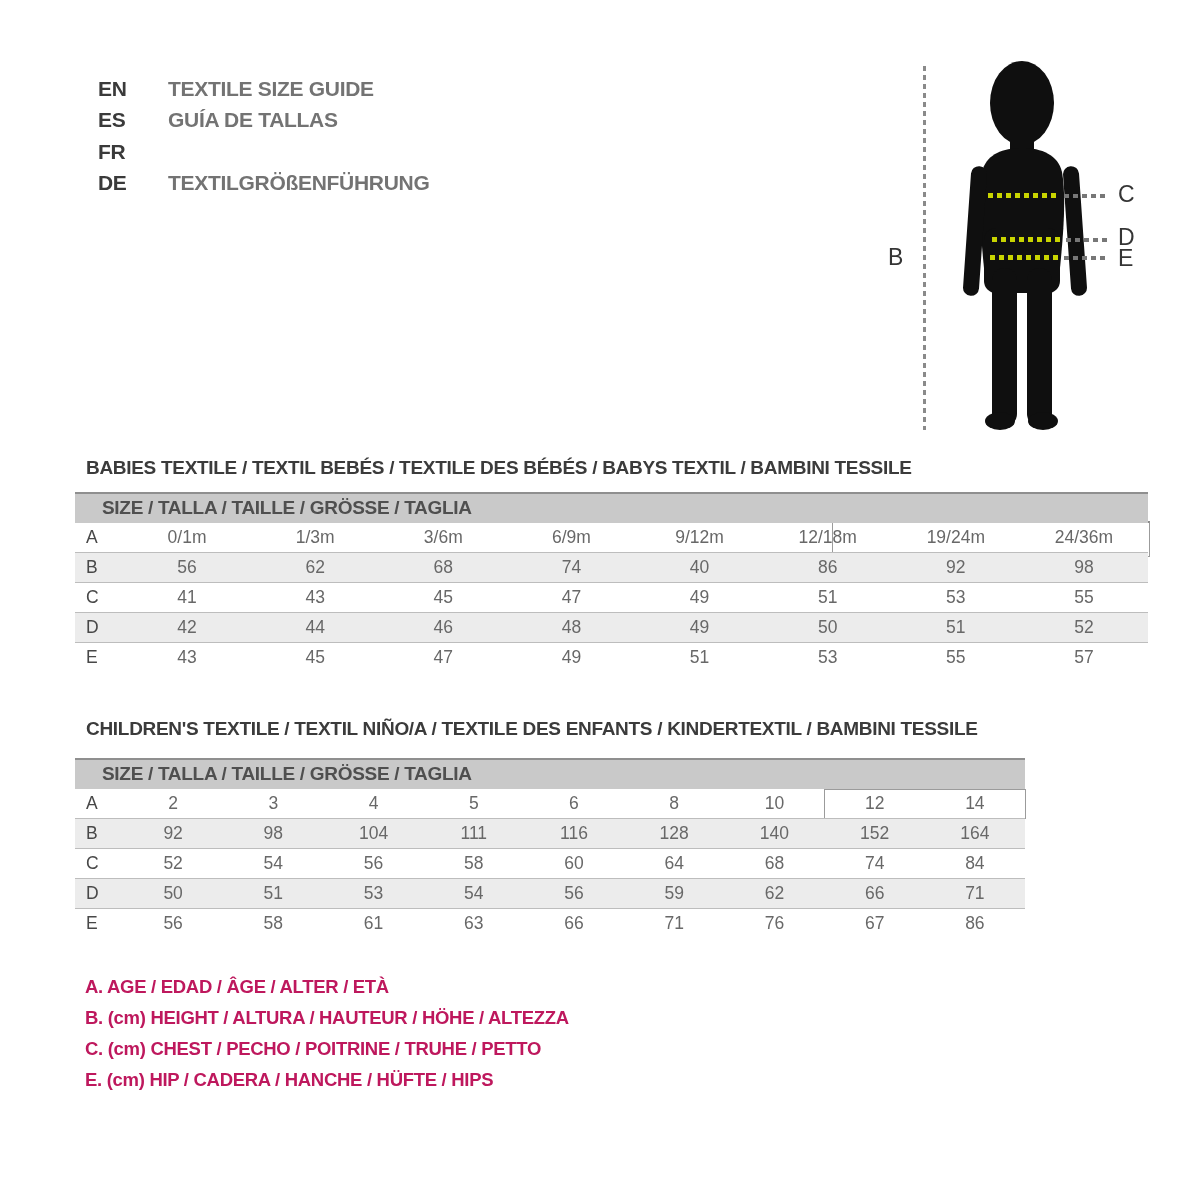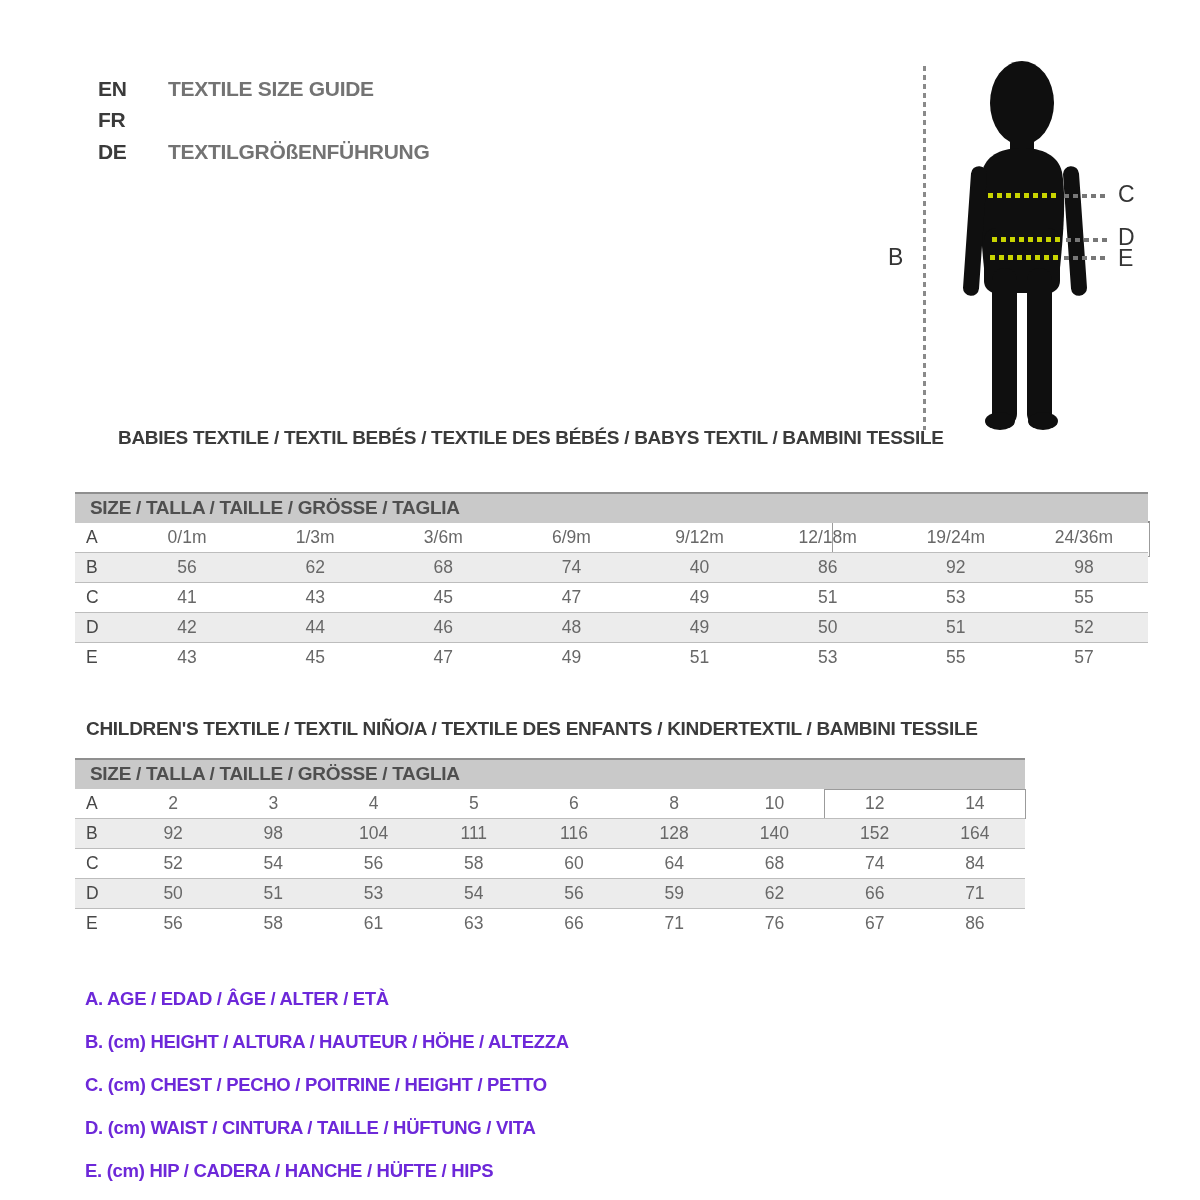--- a/index.html
+++ b/index.html
@@ -22,43 +22,47 @@
          background-image:repeating-linear-gradient(to right,#777777 0 5px,transparent 5px 9px);}
   .fig-label{position:absolute;font-size:23px;color:#353535;font-weight:400;}
 
   
   .section-title{position:absolute;left:86px;font-size:19px;font-weight:700;
                  letter-spacing:-0.3px;color:#3b3b3b;white-space:nowrap;}
 
   
   .size-table-wrap{position:absolute;left:75px;}
   .size-bar{height:29px;background:#c9c9c9;border-top:2px solid #8f8f8f;font-size:19px;
-            font-weight:700;color:#4f4f4f;line-height:28px;padding-left:15px;letter-spacing:-0.3px;}
+            font-weight:700;color:#4f4f4f;line-height:28px;padding-left:27px;letter-spacing:-0.3px;}
   table{border-collapse:collapse;table-layout:fixed;width:100%;}
   td{height:29px;text-align:center;font-size:17.5px;color:#686868;padding:0;white-space:nowrap;}
   td.rowlabel{text-align:left;padding-left:11px;color:#484848;}
   tr.stripe td{background:#ececec;border-top:1px solid #bdbdbd;border-bottom:1px solid #bdbdbd;}
 
   .hl-box{position:absolute;background:#ffffff;border:1px solid #9b9b9b;}
   .hl-box.babies{border-top:2px solid #8a8a8a;}
 
   
   .legend{position:absolute;left:85px;top:971px;}
   .legend-row{height:31px;display:flex;align-items:center;font-size:18.5px;font-weight:700;
-              letter-spacing:-0.3px;color:#6d28d9;white-space:nowrap;margin-top:12px;}
+              letter-spacing:-0.3px;color:#be185d;white-space:nowrap;}
 </style>
 </head>
 <body>
 
 <div class="canvas">
 
   <div class="lang-block">
     <div class="lang-row">
       <span class="lang-code">EN</span>
       <span class="lang-label">TEXTILE SIZE GUIDE</span>
+    </div>
+    <div class="lang-row">
+      <span class="lang-code">ES</span>
+      <span class="lang-label">GUÍA DE TALLAS</span>
     </div>
     <div class="lang-row">
       <span class="lang-code">FR</span>
     </div>
     <div class="lang-row">
       <span class="lang-code">DE</span>
       <span class="lang-label">TEXTILGRÖßENFÜHRUNG</span>
     </div>
   </div>
 
@@ -85,21 +89,21 @@
   <span class="fig-label" style="left:1118px;top:181px;">C</span>
 
   <div class="hdash-y" style="left:992px;top:237px;width:68px;"></div>
   <div class="hdash-g" style="left:1066px;top:238px;width:42px;"></div>
   <span class="fig-label" style="left:1118px;top:224px;">D</span>
 
   <div class="hdash-y" style="left:990px;top:255px;width:72px;"></div>
   <div class="hdash-g" style="left:1064px;top:256px;width:44px;"></div>
   <span class="fig-label" style="left:1118px;top:245px;">E</span>
 
-  <div class="section-title" style="top:427px;margin-left:32px;">BABIES TEXTILE / TEXTIL BEBÉS / TEXTILE DES BÉBÉS / BABYS TEXTIL  / BAMBINI TESSILE</div>
+  <div class="section-title" style="top:457px;">BABIES TEXTILE / TEXTIL BEBÉS / TEXTILE DES BÉBÉS / BABYS TEXTIL  / BAMBINI TESSILE</div>
 
   <div class="hl-box babies" style="left:832px;top:521px;width:316px;height:33px;"></div>
 
   <div class="size-table-wrap" style="top:492px;width:1073px;">
     <div class="size-bar">SIZE / TALLA / TAILLE / GRÖSSE / TAGLIA</div>
     <table>
       <colgroup>
           <col style="width:48px">
           <col>
           <col>
@@ -250,18 +254,17 @@
         <td>67</td>
         <td>86</td>
       </tr>
     </tbody>
       </table>
   </div>
 
   <div class="legend">
     <div class="legend-row">A. AGE / EDAD / ÂGE / ALTER / ETÀ</div>
     <div class="legend-row">B. (cm) HEIGHT / ALTURA / HAUTEUR / HÖHE / ALTEZZA</div>
-    <div class="legend-row">C. (cm) CHEST / PECHO / POITRINE / HEIGHT / PETTO</div>
-    <div class="legend-row">D. (cm) WAIST / CINTURA / TAILLE / HÜFTUNG / VITA</div>
+    <div class="legend-row">C. (cm) CHEST / PECHO / POITRINE / TRUHE / PETTO</div>
     <div class="legend-row">E. (cm) HIP / CADERA / HANCHE / HÜFTE / HIPS</div>
   </div>
 
 </div>
 
 </body></html>

